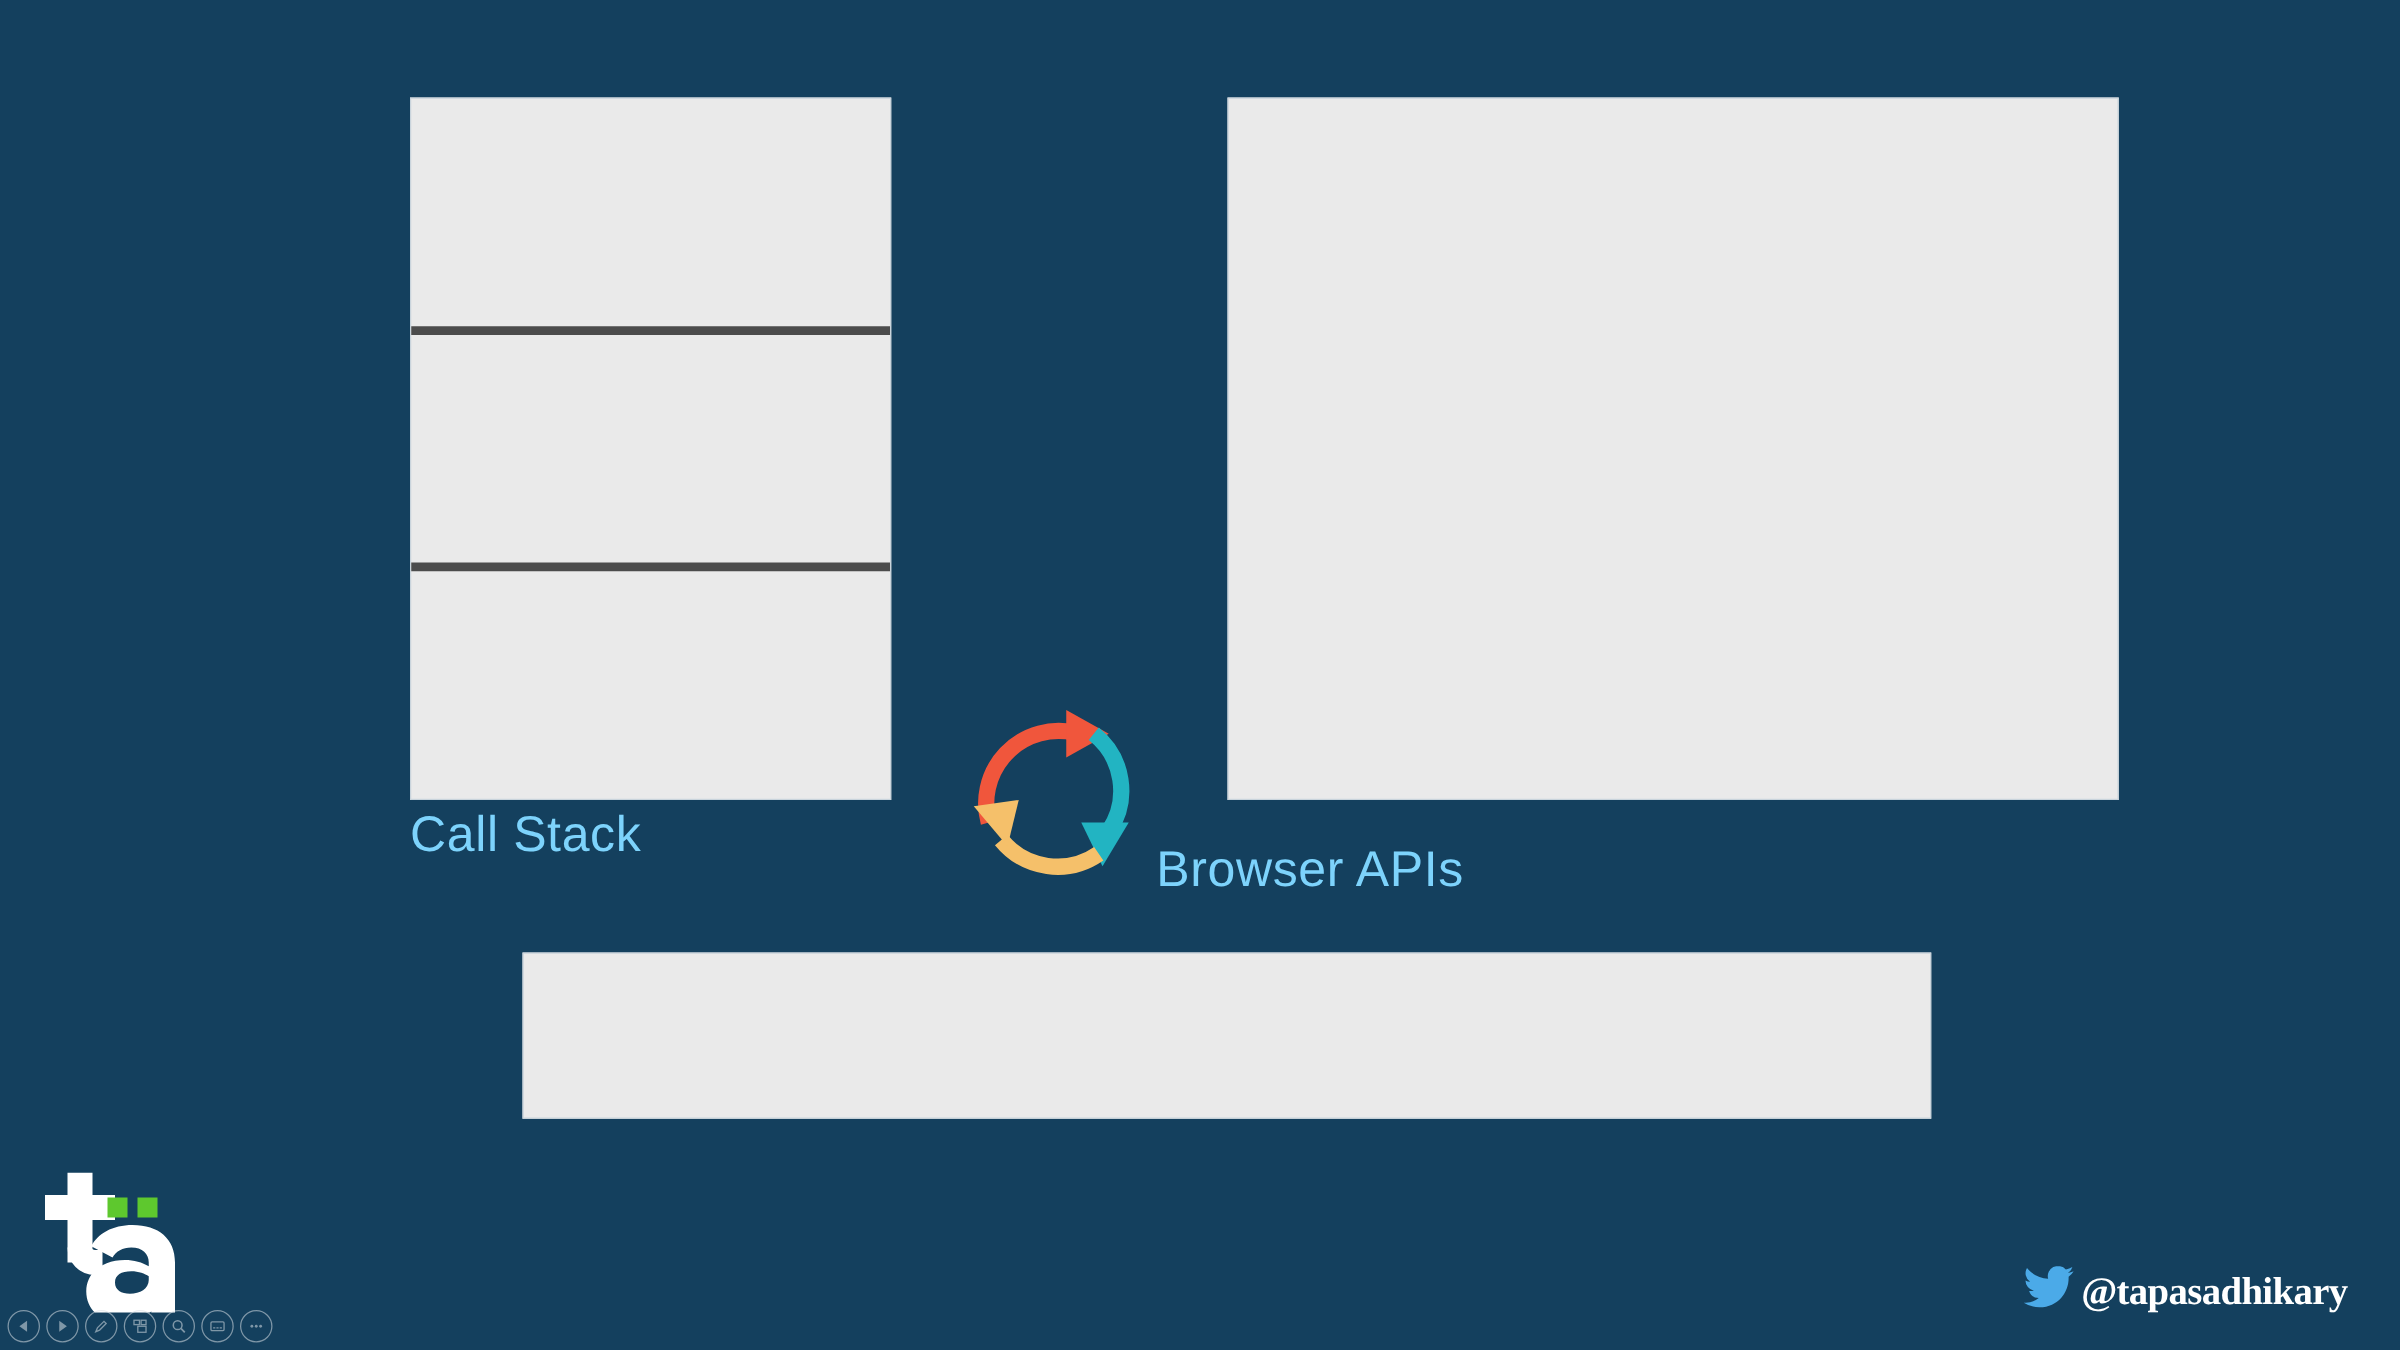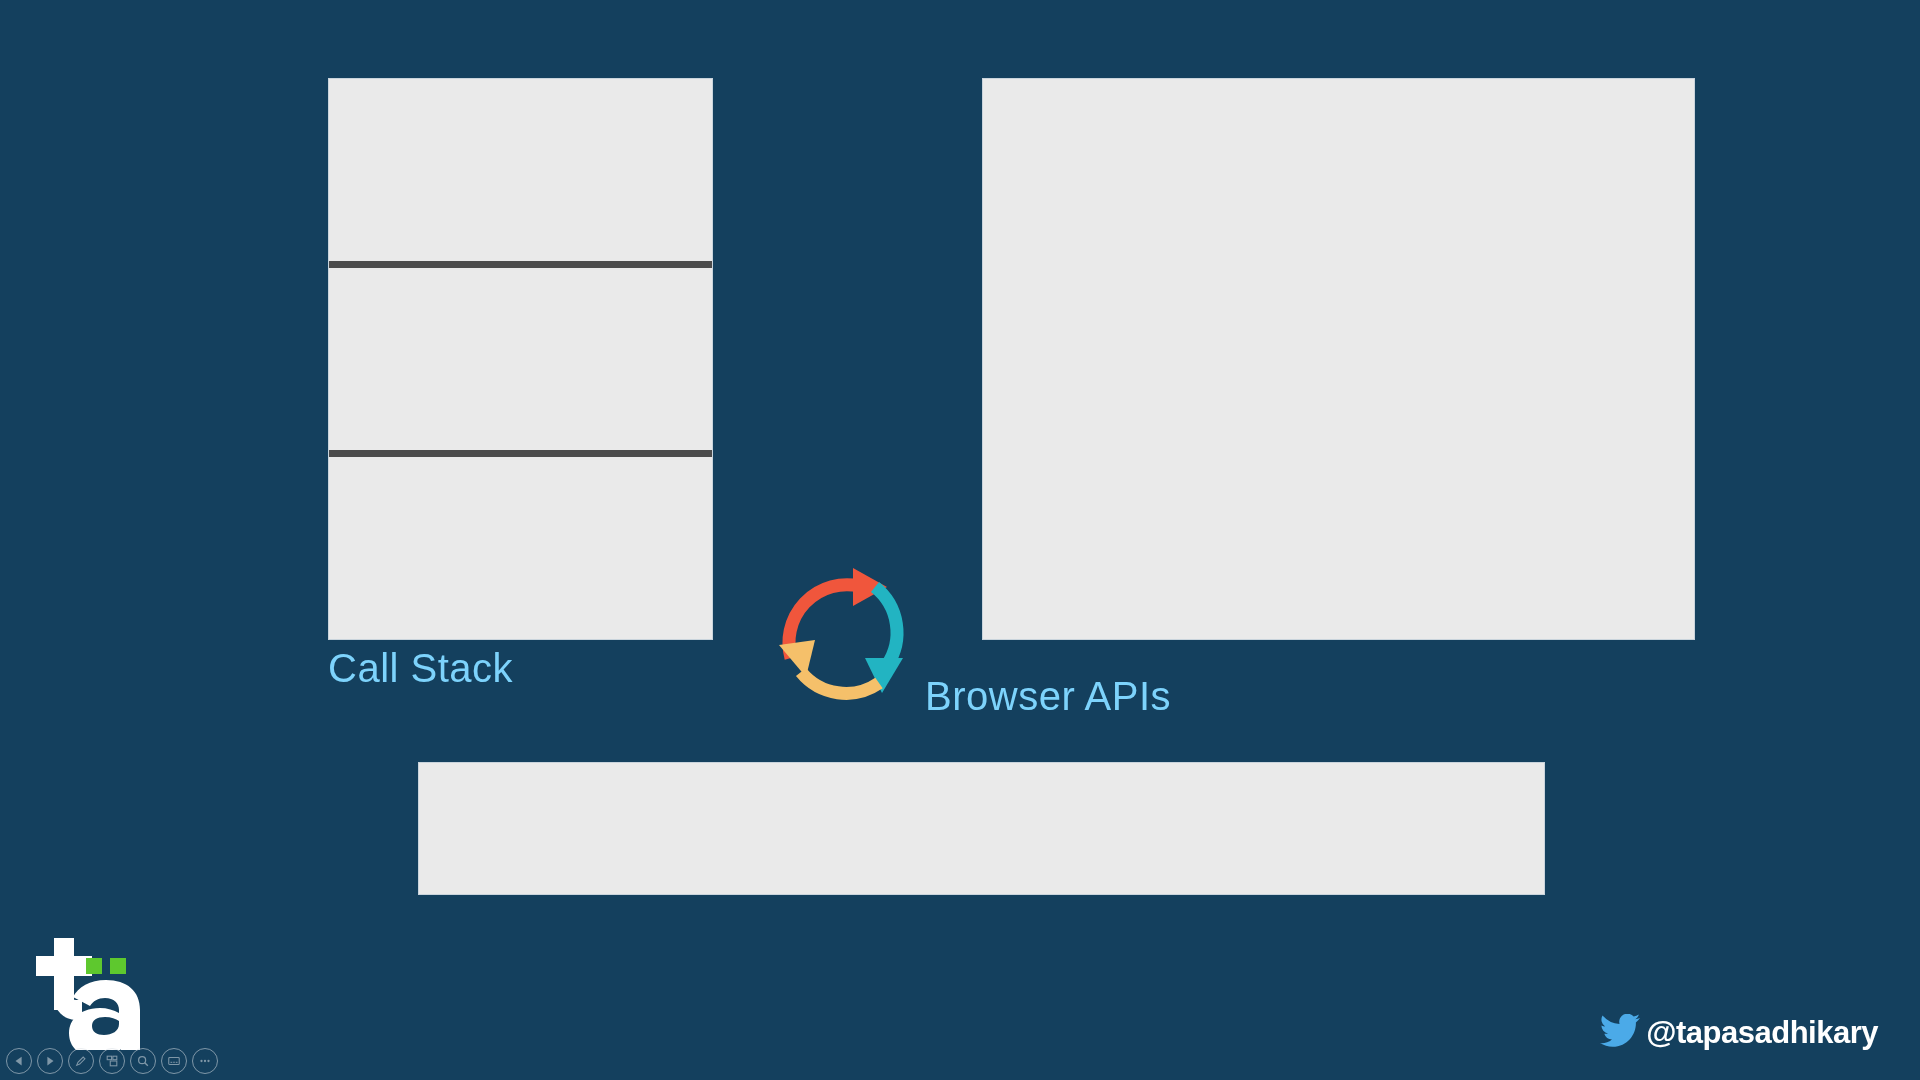--- a/index.html
+++ b/index.html
@@ -108,21 +108,21 @@
   #twitter-handle {
     position: absolute;
     right: 42px;
     bottom: 28px;
     display: flex;
     align-items: center;
     gap: 6px;
   }
   #twitter-handle .handle-text {
     color: #FFFFFF;
-    font-family: Liberation Sans, sans-serif;
+    font-family: Liberation Serif, serif;
     font-size: 31px;
     font-weight: bold;
     letter-spacing: -0.5px;
   }
 
   
   #presentation-controls {
     position: absolute;
     left: 6px;
     bottom: 6px;

